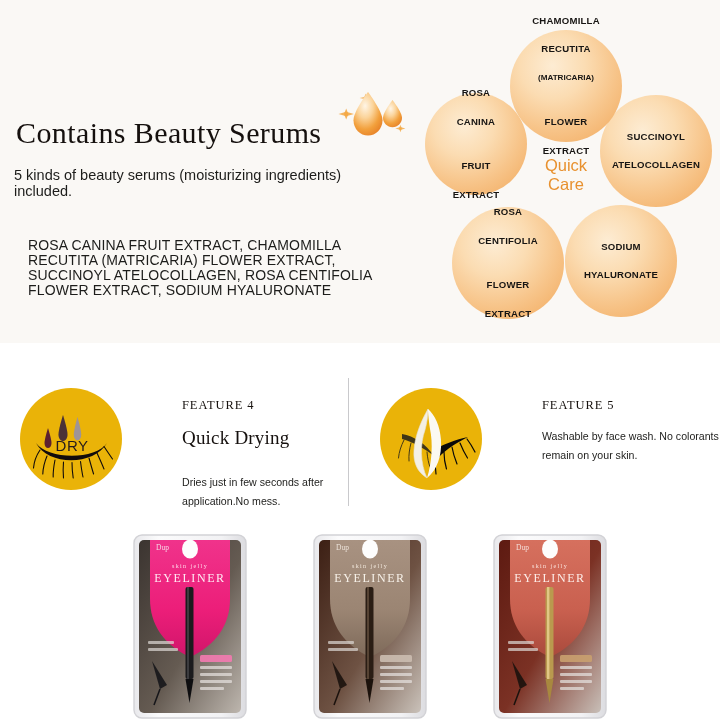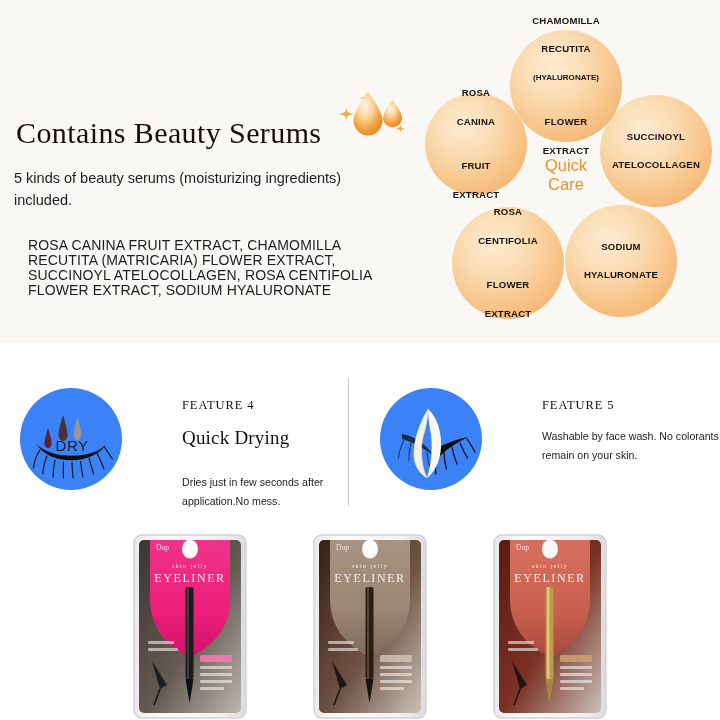--- a/index.html
+++ b/index.html
@@ -22,21 +22,21 @@
     position:absolute;left:16px;top:96px;
     font-family:"Liberation Serif", serif;
     font-size:30px;font-weight:400;color:#15100e;
     letter-spacing:.4px;white-space:nowrap;
   }
 
   .droplets{position:absolute;left:336px;top:84px;width:76px;height:56px;}
 
   .serum-sub{
     position:absolute;left:14px;top:152px;width:360px;
-    font-size:14.5px;line-height:22px;color:#1d1d1b;
+    font-size:14.5px;line-height:16px;color:#1d1d1b;
   }
 
   .serum-ingredients{
     position:absolute;left:28px;top:224px;width:350px;
     font-size:14px;line-height:15px;color:#1d1d1b;
     letter-spacing:.15px;
   }
 
   
   .bubbles{position:absolute;left:418px;top:18px;width:300px;height:308px;}
@@ -71,21 +71,21 @@
     position:absolute;left:348px;top:378px;width:1px;height:128px;
     background:#c9c9cc;
   }
 
   .feature{position:absolute;}
   .feat-4{left:0px;top:380px;width:348px;height:140px;}
   .feat-5{left:360px;top:380px;width:350px;height:140px;}
 
   .feat-circle{
     position:absolute;left:20px;top:8px;width:102px;height:102px;
-    border-radius:50%;background:#3b82f6;overflow:hidden;
+    border-radius:50%;background:#eab308;overflow:hidden;
   }
   .feat-circle svg{display:block;}
 
   .feat-body{position:absolute;left:145px;top:18px;width:200px;margin-left:37px;}
   .feat-kicker{
     font-family:"Liberation Serif", serif;
     font-size:12.5px;letter-spacing:.9px;color:#17120f;
     margin:0 0 14px 0;
   }
   .feat-title{
@@ -140,21 +140,21 @@
 
     <p class="serum-sub">5 kinds of beauty serums (moisturizing ingredients) included.</p>
 
     <p class="serum-ingredients">ROSA CANINA FRUIT EXTRACT, CHAMOMILLA RECUTITA (MATRICARIA) FLOWER EXTRACT, SUCCINOYL ATELOCOLLAGEN, ROSA CENTIFOLIA FLOWER EXTRACT, SODIUM HYALURONATE</p>
 
     <div class="bubbles">
 
       <div class="bubble b-top">
         <span>CHAMOMILLA</span>
         <span>RECUTITA</span>
-        <span class="sm">(HYALURONATE)</span>
+        <span class="sm">(MATRICARIA)</span>
         <span class="gap"></span>
         <span>FLOWER</span>
         <span>EXTRACT</span>
       </div>
 
       <div class="bubble b-left">
         <span>ROSA</span>
         <span>CANINA</span>
         <span class="gap"></span>
         <span>FRUIT</span>

